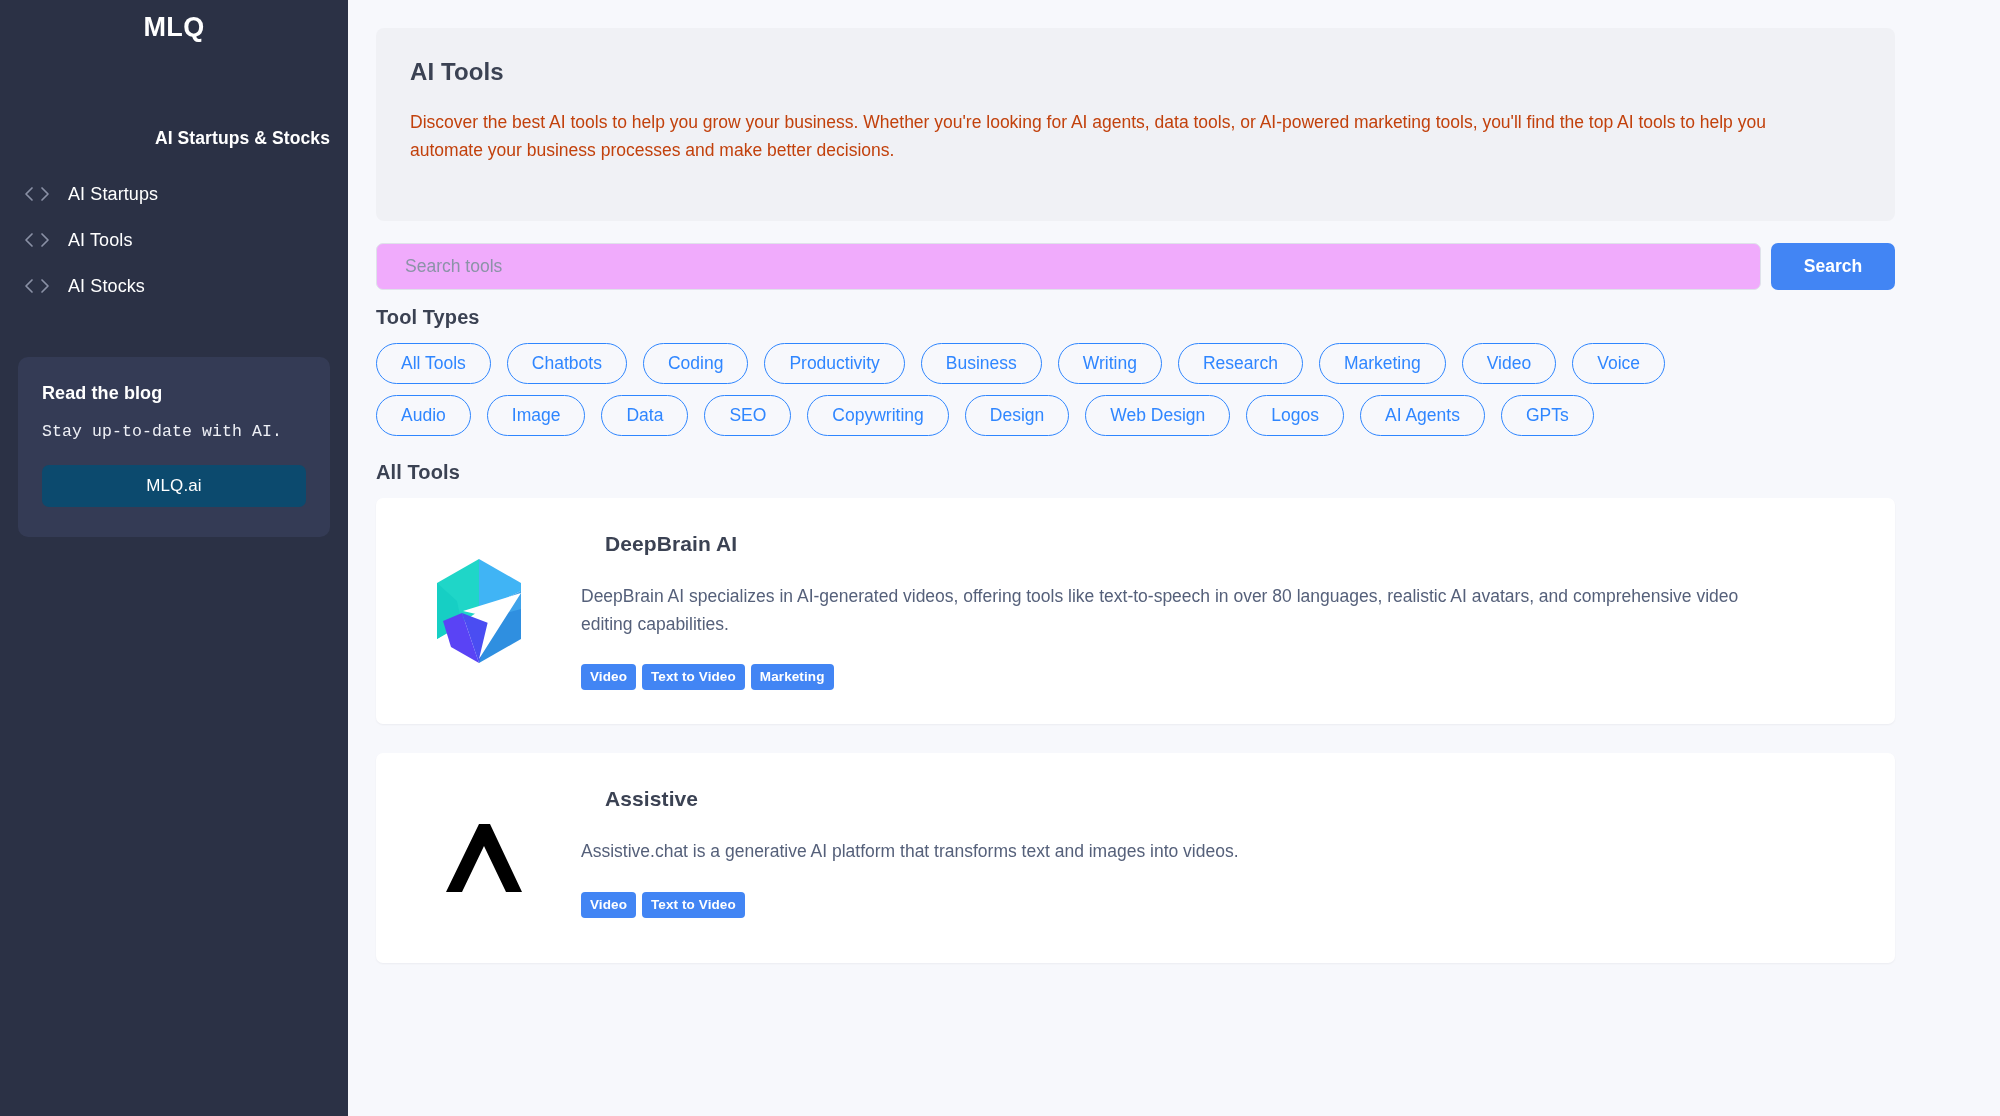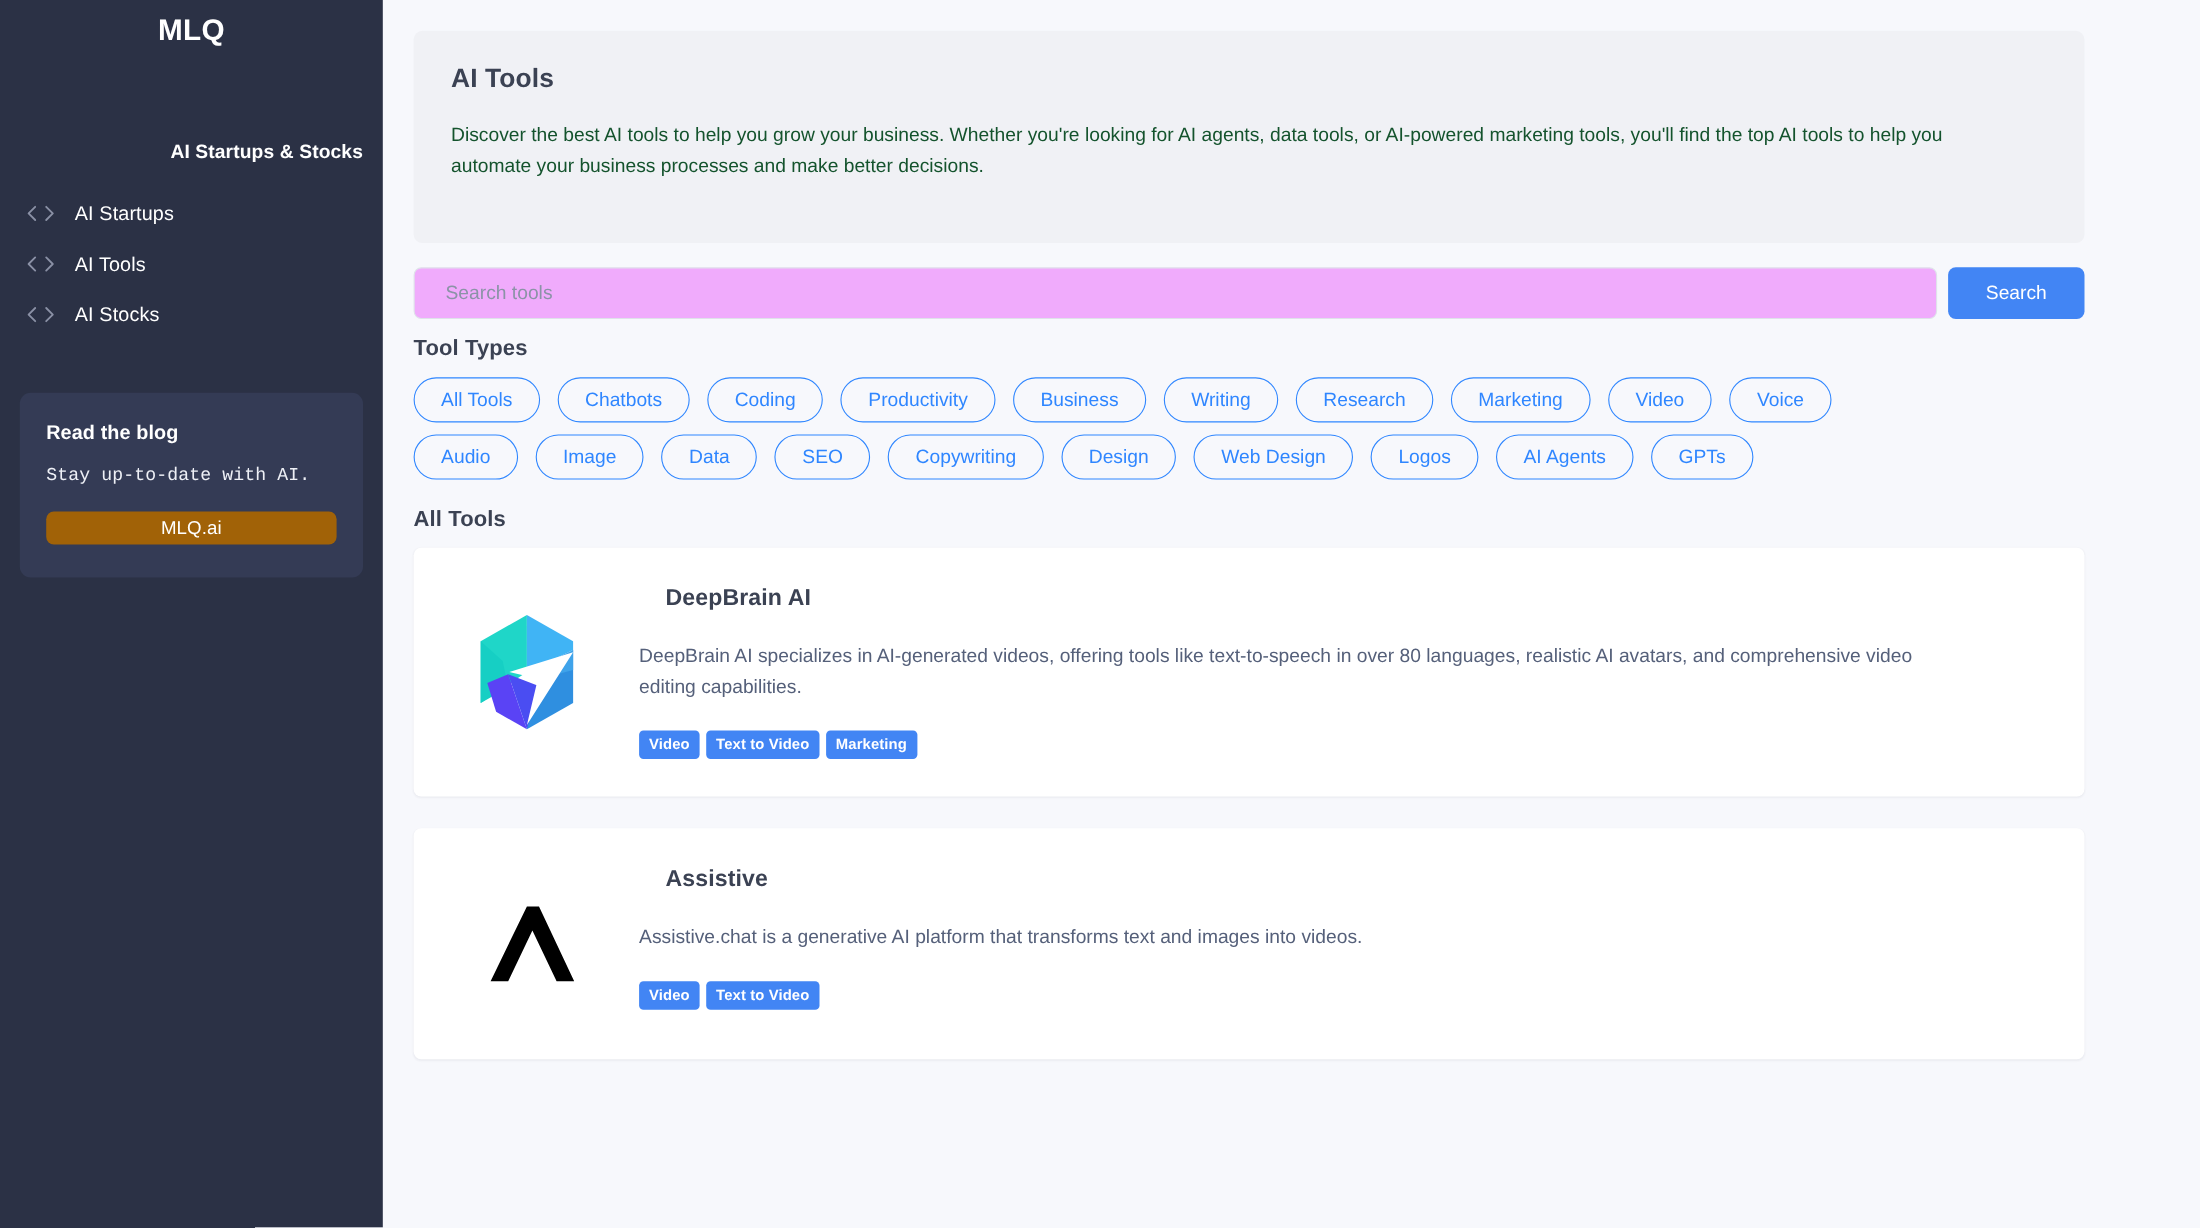--- a/index.html
+++ b/index.html
@@ -103,25 +103,25 @@
     font-weight: 400;
     margin-top: 18px;
     letter-spacing: 0.1px;
     font-family: Liberation Mono, monospace;
   }
 
   .blog-btn {
     display: block;
     width: 100%;
     margin-top: 24px;
-    background: #a16207;
+    background: #0c4a6e;
     color: #ffffff;
     border: none;
     border-radius: 7px;
-    height: 30px;
+    height: 42px;
     font-family: inherit;
     font-size: 17px;
     font-weight: 500;
     cursor: pointer;
     letter-spacing: 0.1px;
   }
 
   
   .main {
     flex: 1 1 auto;
@@ -140,21 +140,21 @@
     font-size: 24px;
     font-weight: 700;
     color: #3b4253;
     letter-spacing: 0.1px;
   }
 
   .hero-desc {
     margin-top: 22px;
     font-size: 17.5px;
     line-height: 1.62;
-    color: #14532d;
+    color: #c2410c;
     max-width: 1370px;
     font-weight: 400;
   }
 
   .search-row {
     display: flex;
     gap: 10px;
     margin-top: 22px;
   }
 
@@ -174,21 +174,21 @@
 
   .search-btn {
     flex: 0 0 124px;
     height: 47px;
     background: #4285f4;
     color: #ffffff;
     border: none;
     border-radius: 7px;
     font-family: inherit;
     font-size: 17.5px;
-    font-weight: 400;
+    font-weight: 700;
     cursor: pointer;
   }
 
   .section-label {
     margin-top: 16px;
     font-size: 20px;
     font-weight: 700;
     color: #3b4253;
     letter-spacing: 0.1px;
   }

